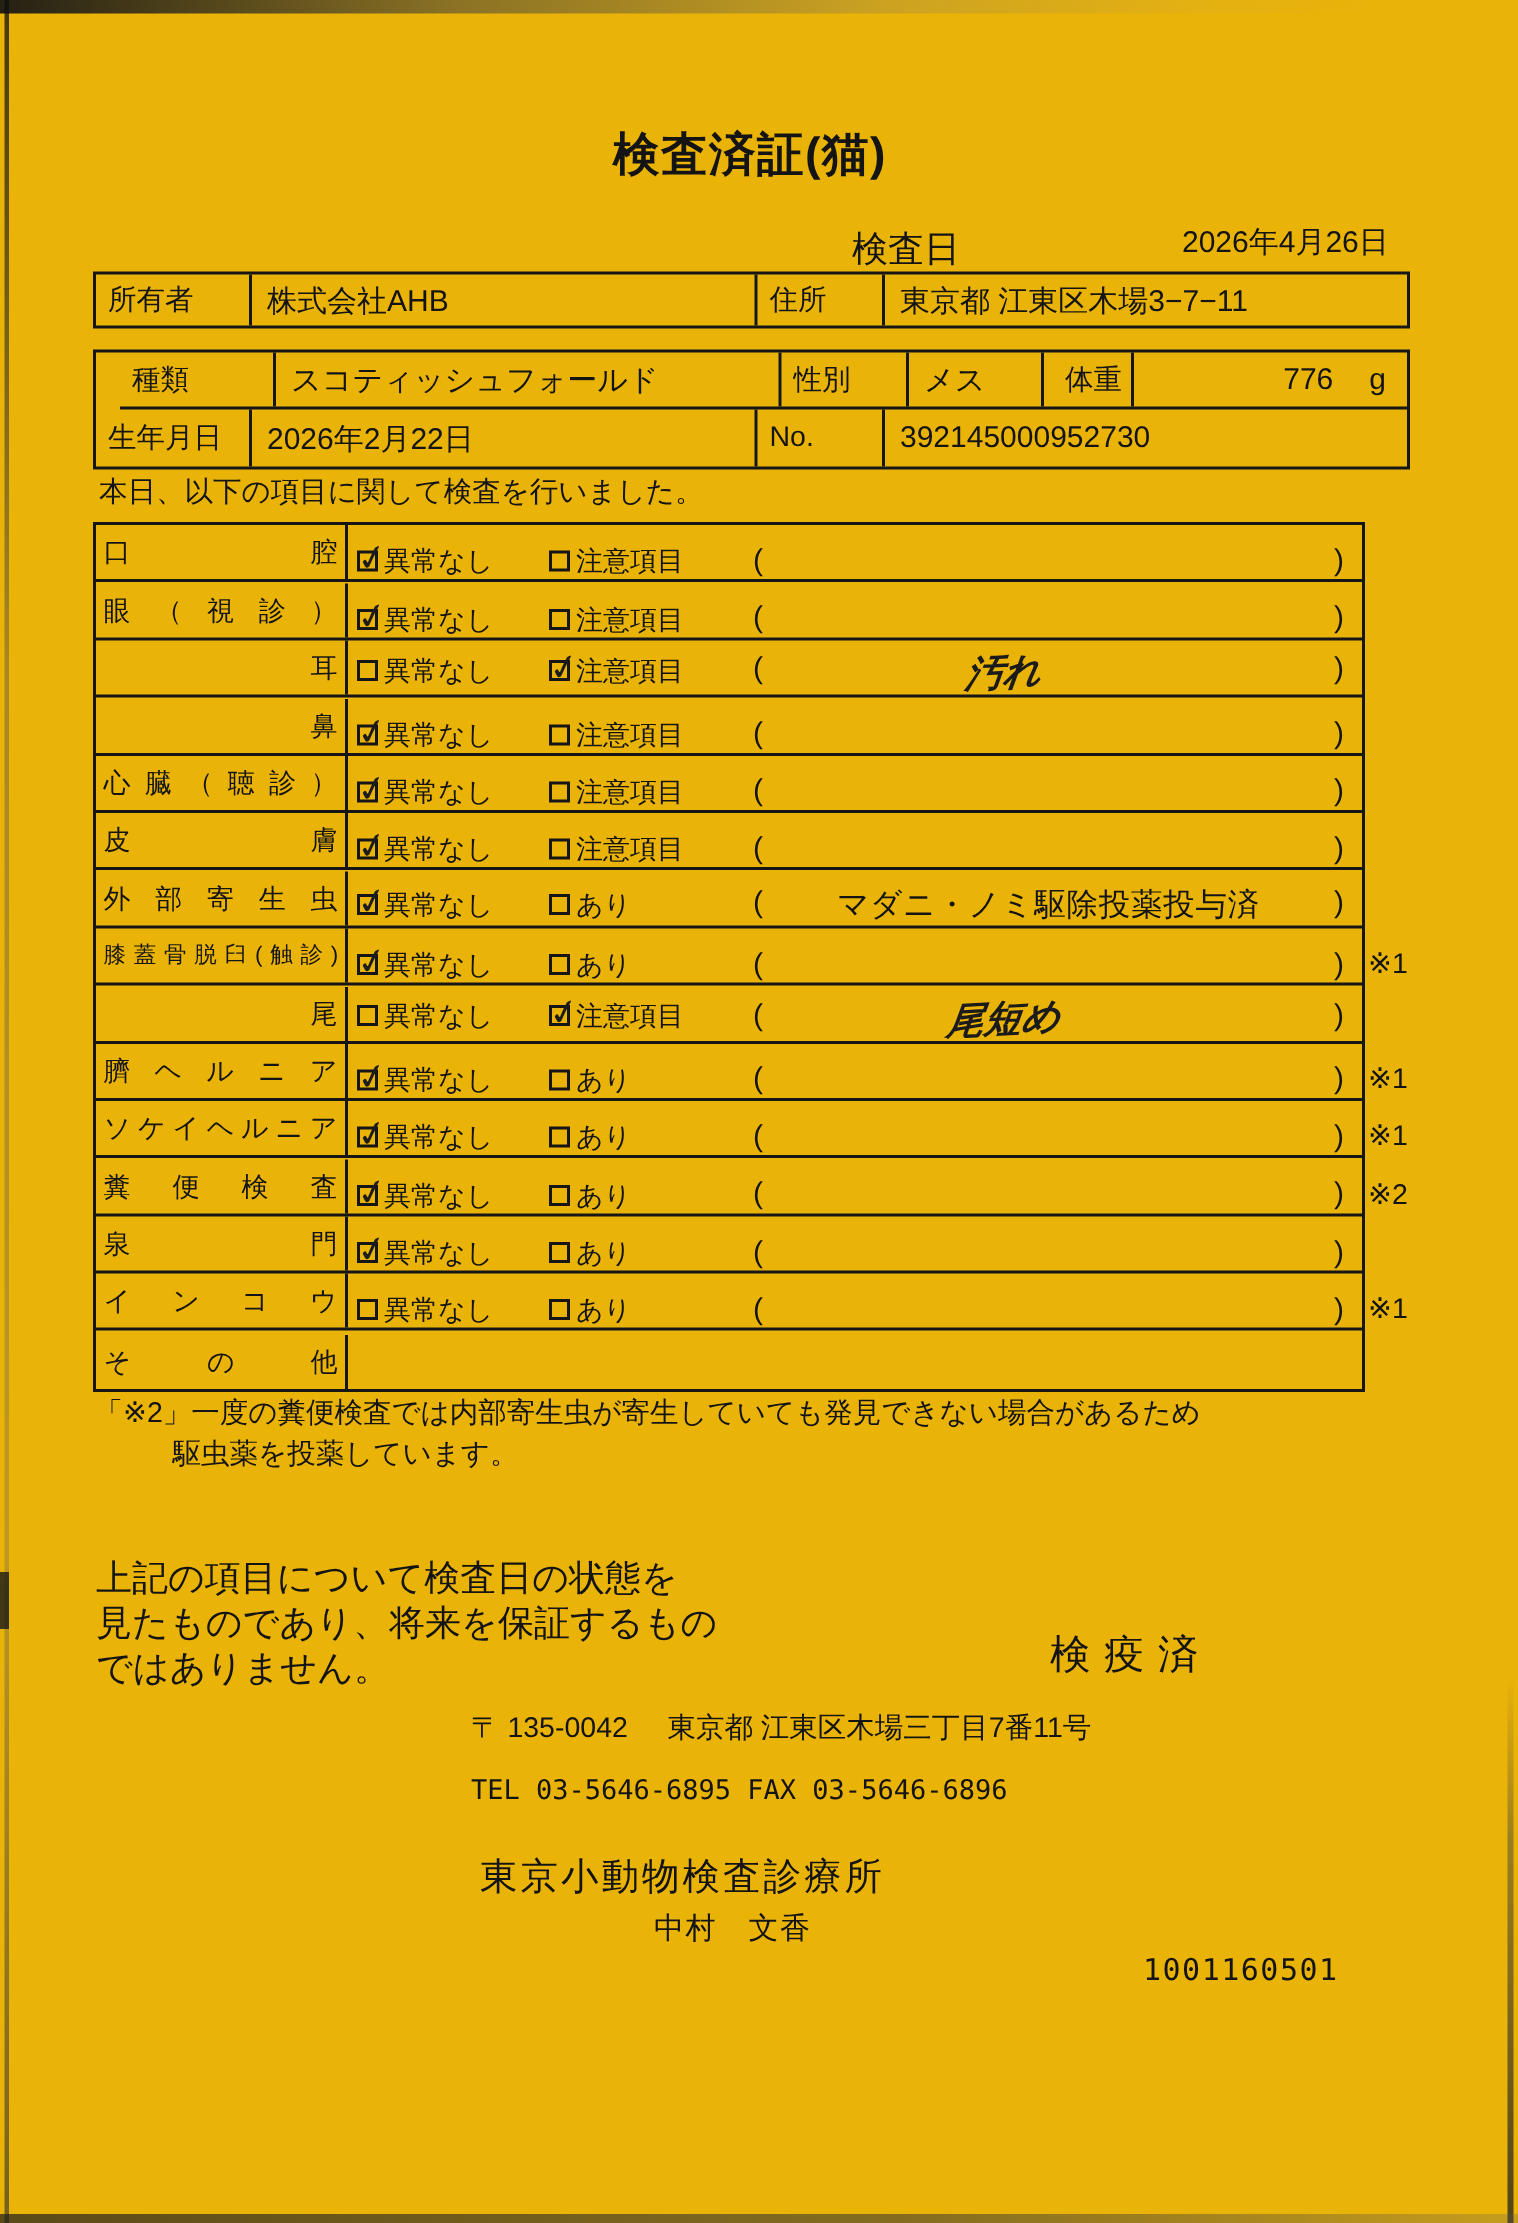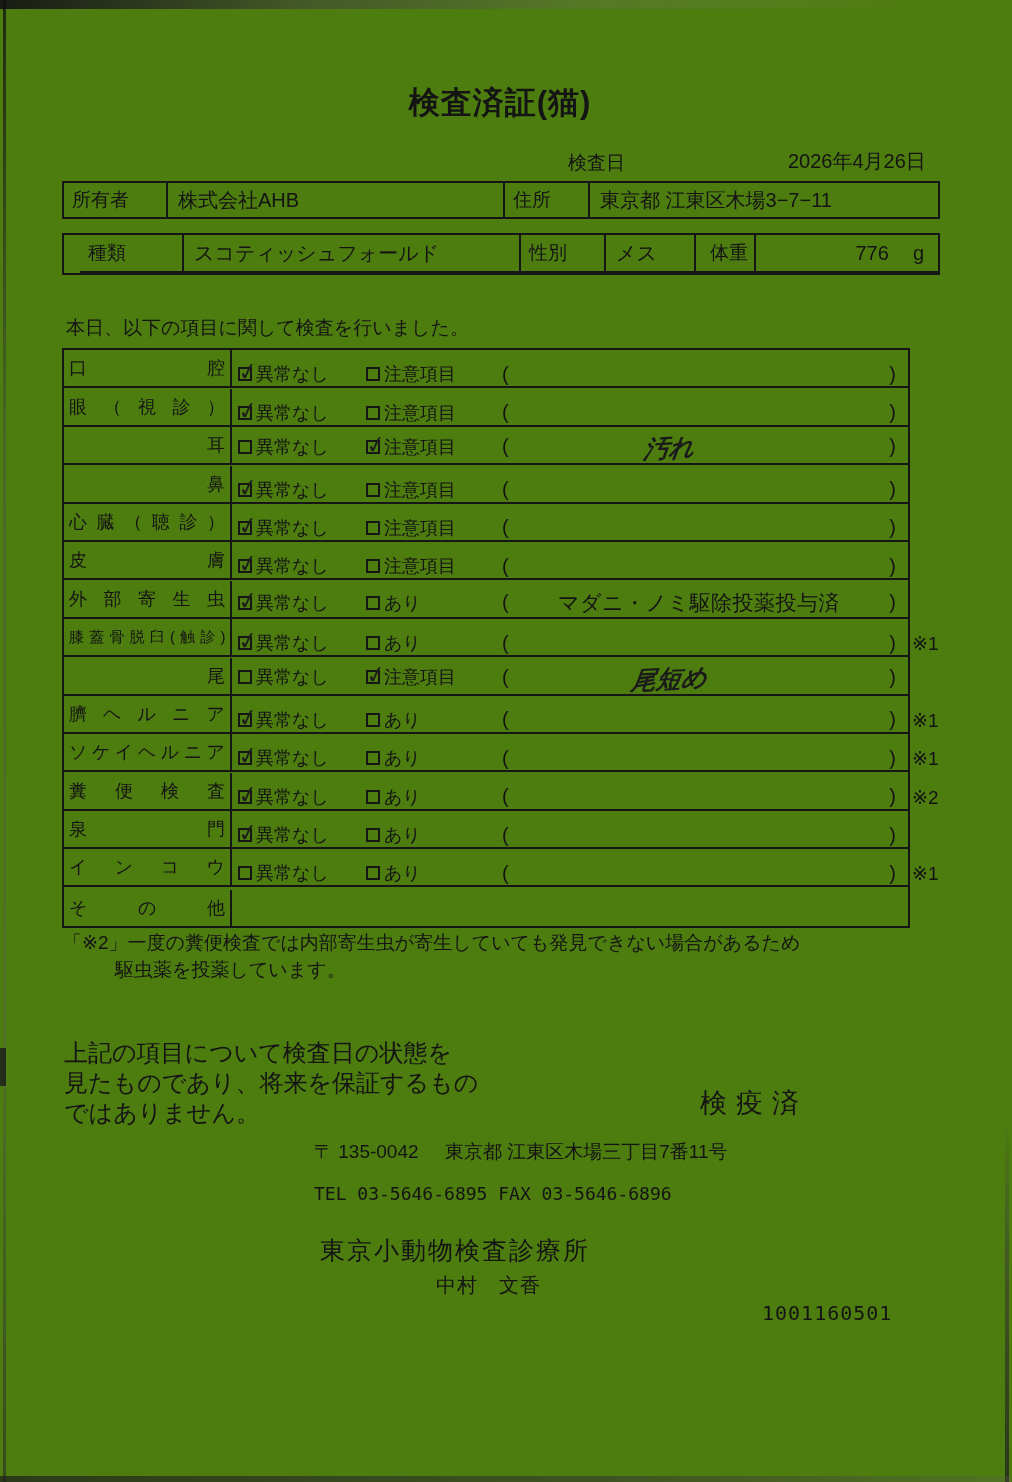--- a/index.html
+++ b/index.html
@@ -1,40 +1,40 @@
 <!DOCTYPE html>
 <html><head>
 <meta charset="utf-8">
 <style>
   * { box-sizing: border-box; margin: 0; padding: 0; }
   html,body { background:#f8f8f4; }
   .page {
     position: relative;
     width: 1012px; height: 1482px;
-    background: #4d7c0f;
+    background: #eab308;
     font-family: "Liberation Sans", "DejaVu Sans", sans-serif;
     color: #141414;
     overflow: hidden;
   }
   .abs { position: absolute; }
 
   
   .art-top { top:0; left:0; width:100%; height:9px;
     background: linear-gradient(90deg, rgba(20,20,20,.92), rgba(60,60,60,.55) 30%, rgba(110,110,110,.25) 58%, rgba(150,150,150,.08) 78%, transparent 92%); }
   .art-left { top:0; left:3px; width:3px; height:100%;
     background: linear-gradient(180deg, rgba(15,15,15,.75), rgba(70,70,70,.4) 30%, rgba(90,90,90,.3) 70%, rgba(40,40,40,.6)); }
   .art-notch { top:1048px; left:0; width:6px; height:38px; background: rgba(25,25,25,.8); }
   .art-right { top:1118px; left:1005px; width:4px; height:364px;
     background: linear-gradient(180deg, transparent, rgba(60,60,60,.45) 30%, rgba(30,30,30,.75)); }
   .art-bottom { top:1476px; left:0; width:100%; height:6px;
     background: linear-gradient(90deg, rgba(30,30,30,.7), rgba(50,50,50,.55) 60%, rgba(90,90,90,.25)); }
 
   
   .title { top:82px; left:0; width:1000px; text-align:center; font-size:31px; font-weight:bold; letter-spacing:1px; }
-  .kdate-label { top:150px; left:568px; font-size:19px; }
+  .kdate-label { top:150px; left:568px; font-size:24px; }
   .kdate { top:148px; left:788px; font-size:20px; }
 
   .tbl { border:2px solid #161616; display:flex; flex-direction:column; background:transparent; }
   .t1 { top:181px; left:62px; width:878px; height:38px; }
   .t2 { top:233px; left:62px; width:878px; }
   .trow { display:flex; height:36px; }
   .t1 .trow { height:34px; }
   .t2 .trow1 { border-bottom:2px solid #161616; height:38px;margin-left:16px; }
   .t2 .trow2 { height:38px; }
   .cell { display:flex; align-items:center; }
@@ -109,20 +109,26 @@
       <div class="cell c-lab br w-a">種類</div>
       <div class="cell c-val br w-b">スコティッシュフォールド</div>
       <div class="cell c-lab br w-c">性別</div>
       <div class="cell c-val br w-sex">メス</div>
       <div class="cell c-lab br w-wlab">体重</div>
       <div class="cell c-weight">
         <span>776</span>
         <span>g</span>
       </div>
     </div>
+    <div class="trow trow2">
+      <div class="cell c-lab br w-a">生年月日</div>
+      <div class="cell c-val br w-b">2026年2月22日</div>
+      <div class="cell c-lab br w-c">No.</div>
+      <div class="cell c-val w-rest">392145000952730</div>
+    </div>
   </div>
 
   <div class="abs intro">本日、以下の項目に関して検査を行いました。</div>
 
   <div class="abs insp">
   <div class="irow">
     <div class="iname">口腔</div>
     <div class="icontent">
       <span class="grp g1">
         <span class="cbox checked"></span>

